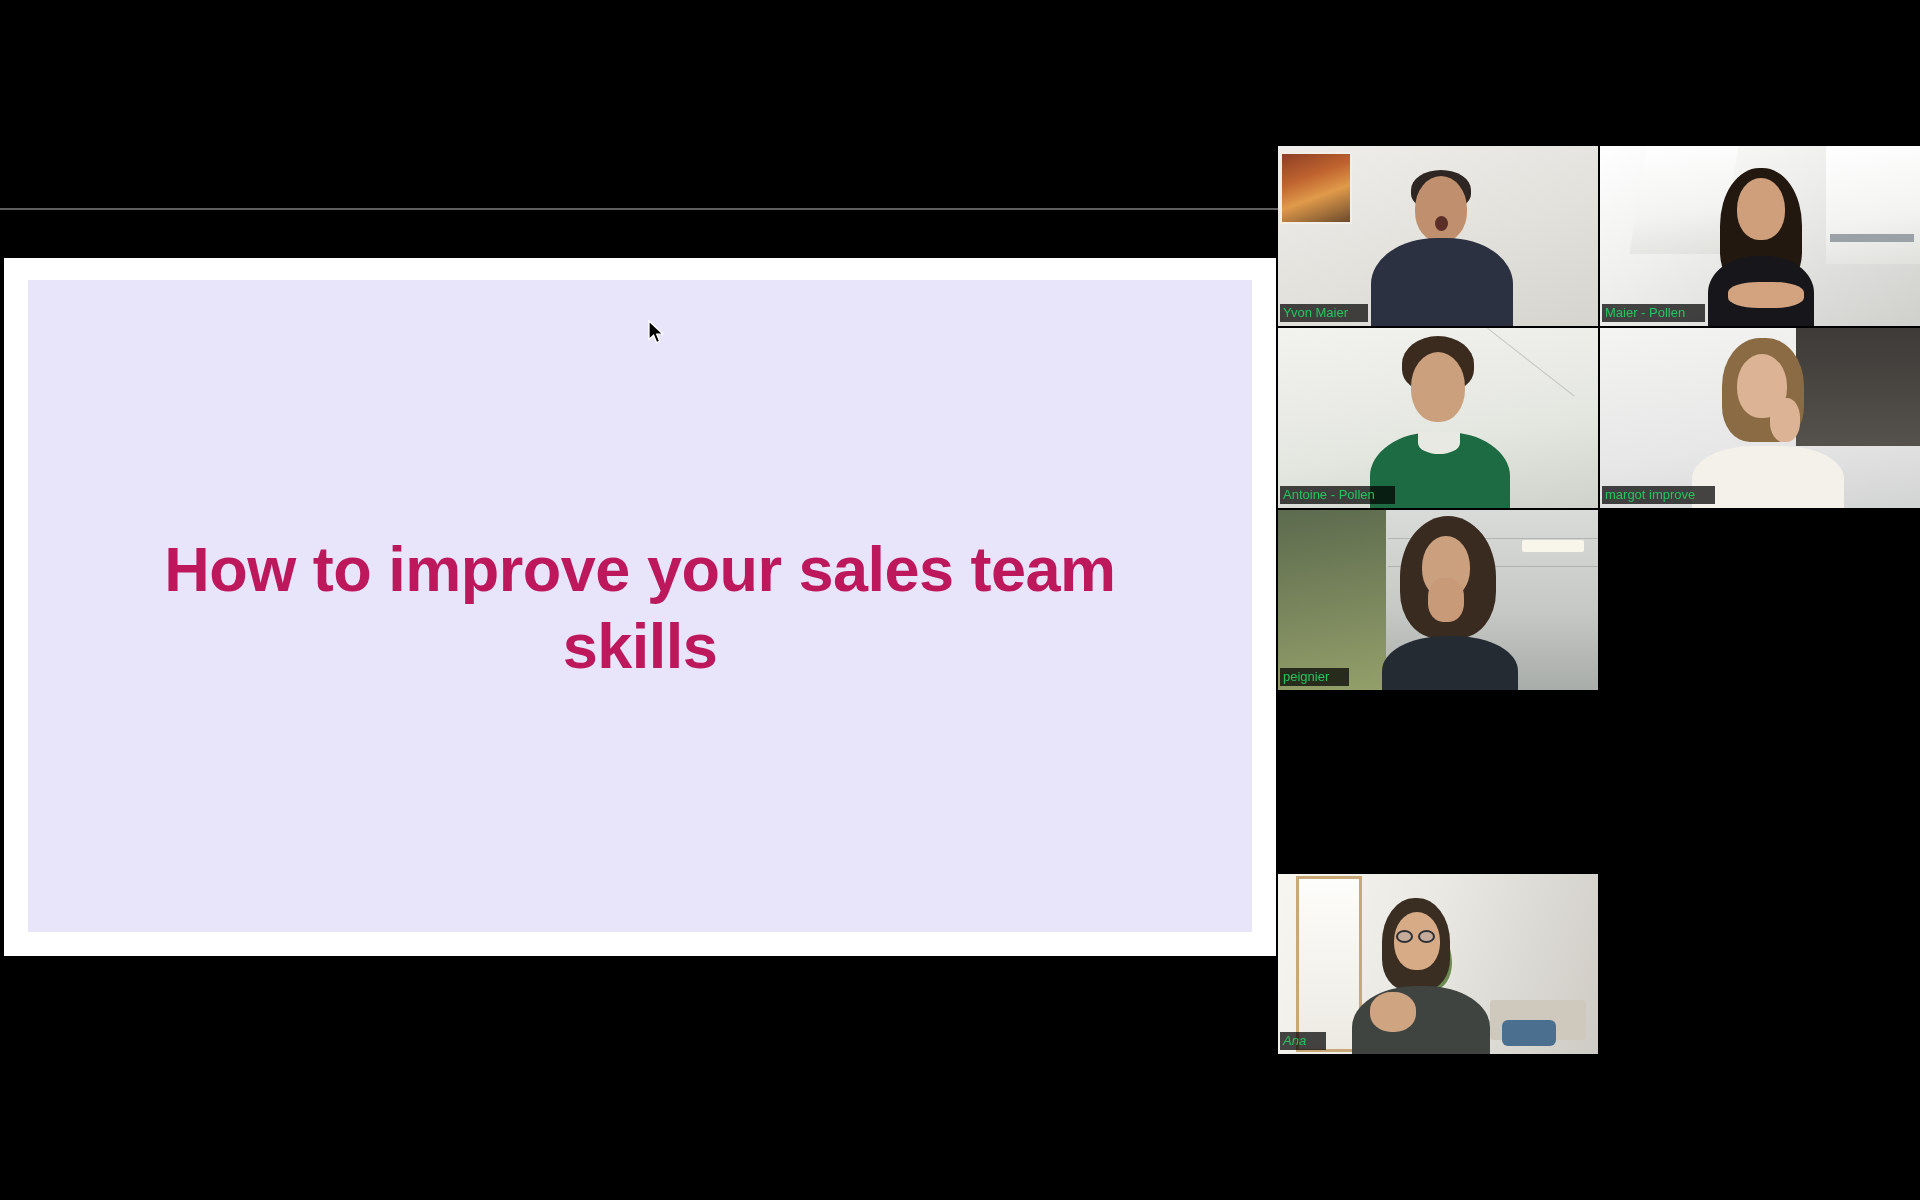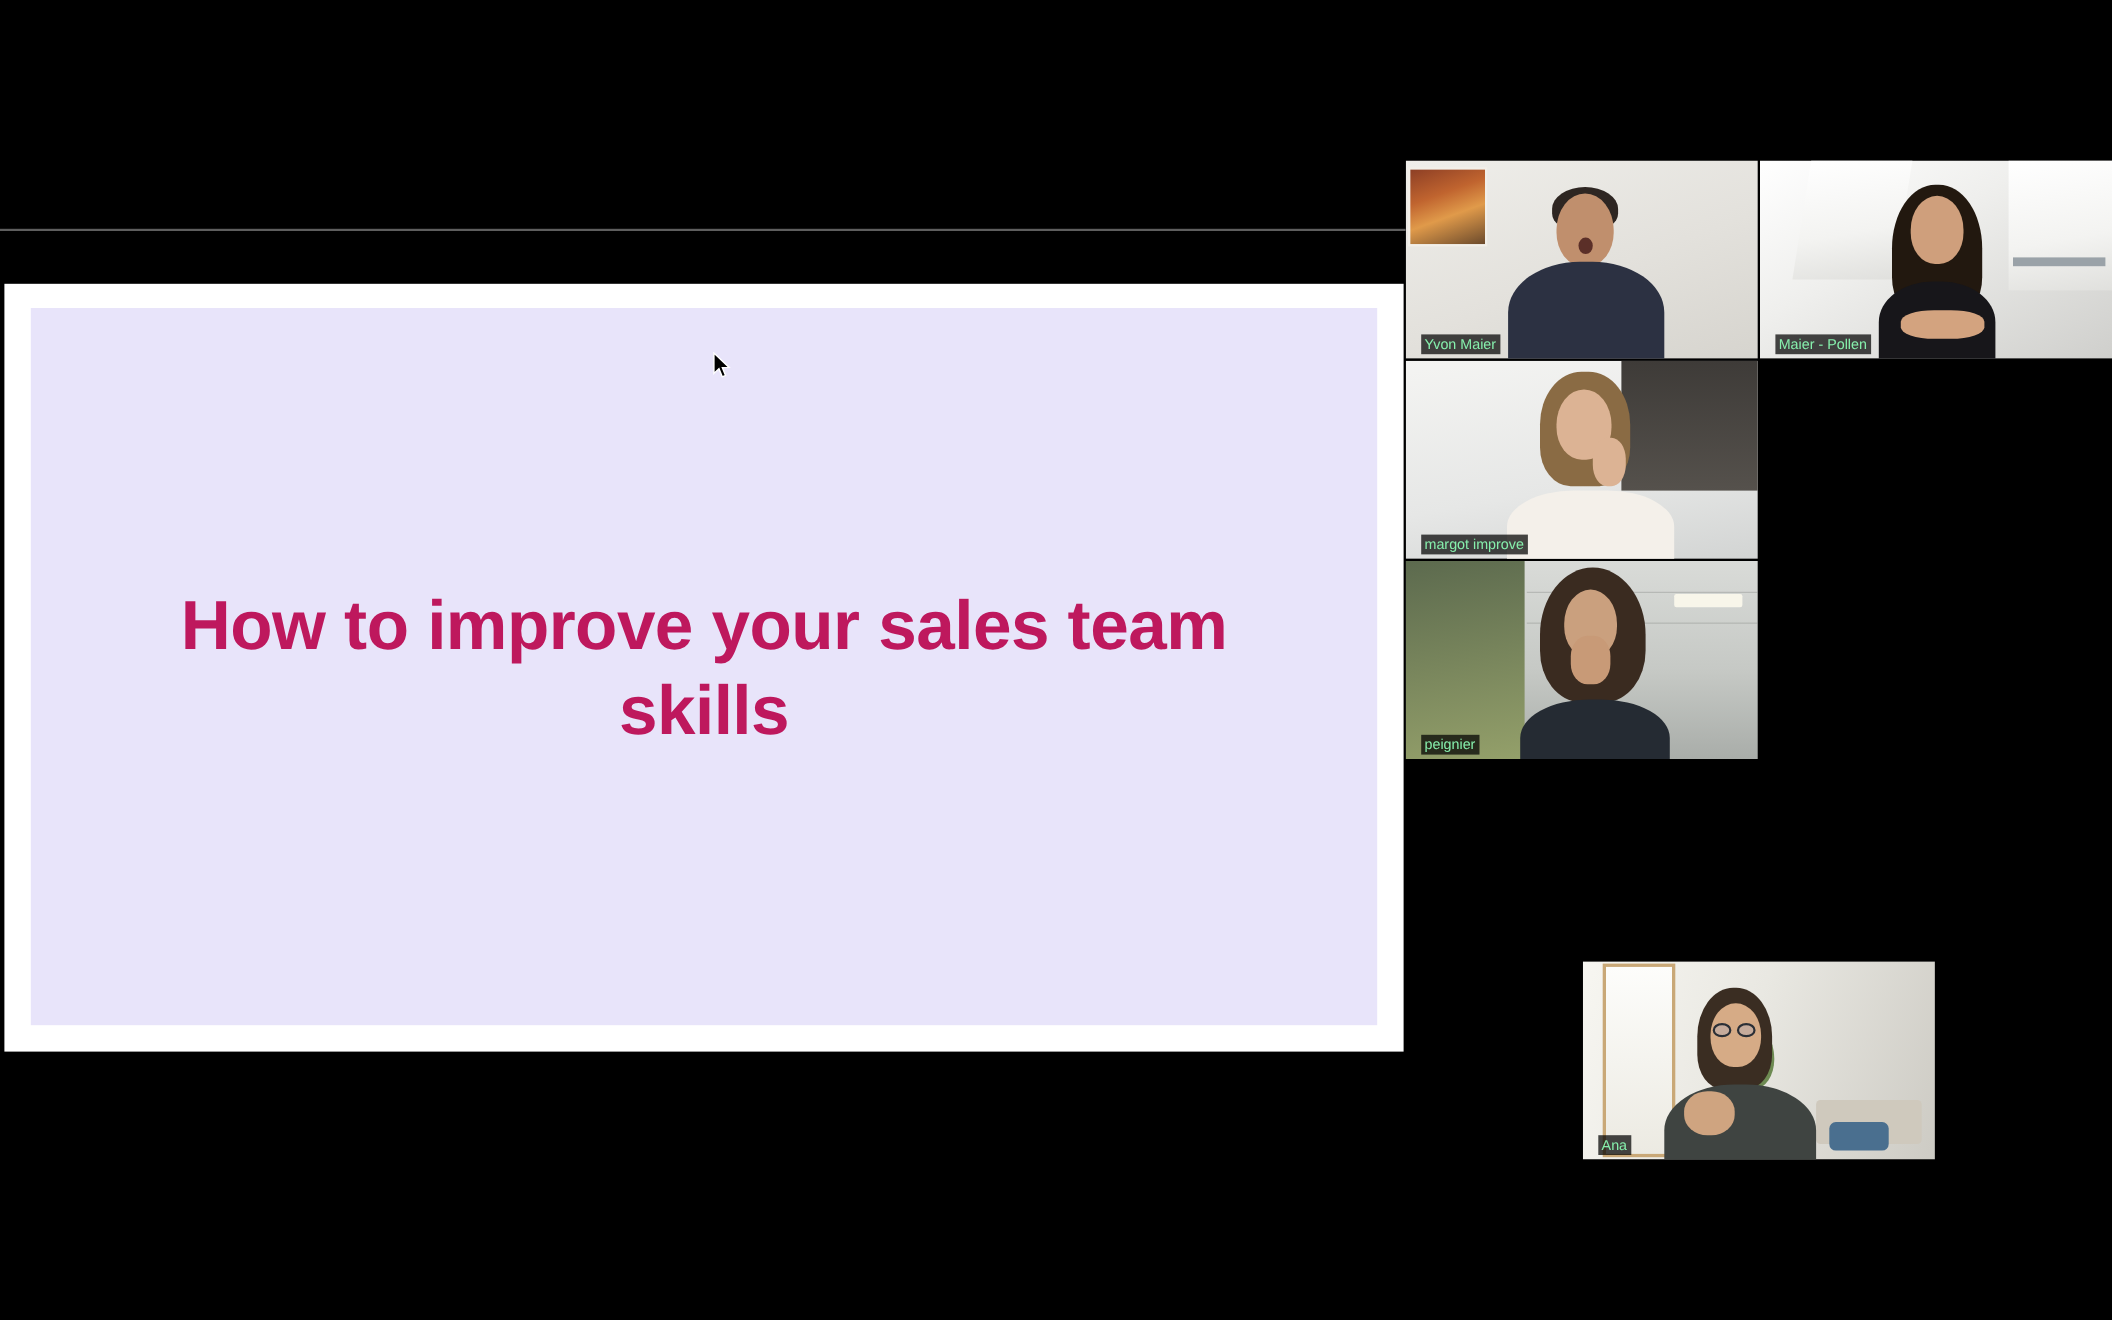--- a/index.html
+++ b/index.html
@@ -77,31 +77,31 @@
     position:relative;
     width:320px; height:180px;
     overflow:hidden;
     background:#2a2a2a;
     flex:0 0 auto;
   }
   .tile + .tile { margin-left:2px; }
   .tile .scene { position:absolute; inset:0; }
   .tile-name {
     position:absolute;
-    left:14px; bottom:4px;
+    left:2px; bottom:4px;
     background:rgba(0,0,0,0.72);
-    color:#86efac;
+    color:#22c55e;
     font-size:13px;
     line-height:15px;
-    padding:1px 4px 2px 3px;
+    padding:1px 20px 2px 3px;
     white-space:nowrap;
     z-index:9;
   }
 
-  .solo-row { display:flex; justify-content:center; width:642px; height:180px; margin-top:2px; }
+  .solo-row { display:flex; justify-content:flex-start; width:642px; height:180px; margin-top:2px;font-style:italic; }
   .solo-row .tile { width:320px; }
 
   
   .bg-wall-warm { background:linear-gradient(160deg,#efeeea 0%,#e3e1dc 55%,#d6d4ce 100%); }
   .bg-wall-cool { background:linear-gradient(170deg,#f4f4f2 0%,#e6e7e6 60%,#d2d4d3 100%); }
   .bg-office    { background:linear-gradient(180deg,#dfe0dd 0%,#cfd2cf 45%,#b6bab6 100%); }
   .bg-attic     { background:linear-gradient(150deg,#ffffff 0%,#efefed 40%,#cfcfcc 100%); }
   .bg-room-green{ background:linear-gradient(170deg,#f2f3ef 0%,#e4e6e0 60%,#cfd2cb 100%); }
   .bg-window    { background:linear-gradient(110deg,#f7f6f1 0%,#e9e8e2 45%,#cdcbc4 100%); }
   .bg-dark-off  { background:linear-gradient(180deg,#d9dbd8 0%,#c6c9c5 55%,#a9ada9 100%); }
@@ -185,20 +185,30 @@
             <div class="head" style="left:137px; top:32px; width:48px; height:62px; background:#cf9f7c;"></div>
             <div class="body" style="left:108px; top:110px; width:106px; height:80px; background:#17161a;"></div>
             <div class="shape" style="left:128px; top:136px; width:76px; height:26px; border-radius:40%; background:#d3a37f;"></div>
           </div>
           <div class="tile-name">Maier - Pollen</div>
         </div>
       </div>
 
       <div class="grid-row" style="margin-top:2px;">
 
+        <div class="tile">
+          <div class="scene bg-room-green">
+            <div class="ceiling-line" style="left:210px; top:0px; width:110px; transform:rotate(38deg); transform-origin:left top;"></div>
+            <div class="hair" style="left:124px; top:8px; width:72px; height:56px; background:#3b2b1f;"></div>
+            <div class="head" style="left:133px; top:24px; width:54px; height:70px; background:#caa07d;"></div>
+            <div class="body" style="left:92px; top:104px; width:140px; height:96px; background:#1d6b42;"></div>
+            <div class="shape" style="left:140px; top:104px; width:42px; height:22px; background:#e9e9e3; border-radius:0 0 50% 50%;"></div>
+          </div>
+          <div class="tile-name">Antoine - Pollen</div>
+        </div>
 
         <div class="tile">
           <div class="scene bg-wall-cool">
             <div class="shape" style="left:196px; top:0px; width:124px; height:118px; background:linear-gradient(180deg,#3e3b38,#55514c);"></div>
             <div class="hair" style="left:122px; top:10px; width:82px; height:104px; background:#8a6b44; border-radius:46% 46% 34% 34%;"></div>
             <div class="head" style="left:137px; top:26px; width:50px; height:64px; background:#dcb394;"></div>
             <div class="shape" style="left:170px; top:70px; width:30px; height:44px; border-radius:44%; background:#dcb394;"></div>
             <div class="body" style="left:92px; top:118px; width:152px; height:82px; background:
                         repeating-linear-gradient(6deg,#f3 efe9 0 7px,#f4f0ea 0 7px,#c2443c 7px 12px);
                         background-color:#f4f0ea; border-radius:40% 40% 6% 6%;"></div>

